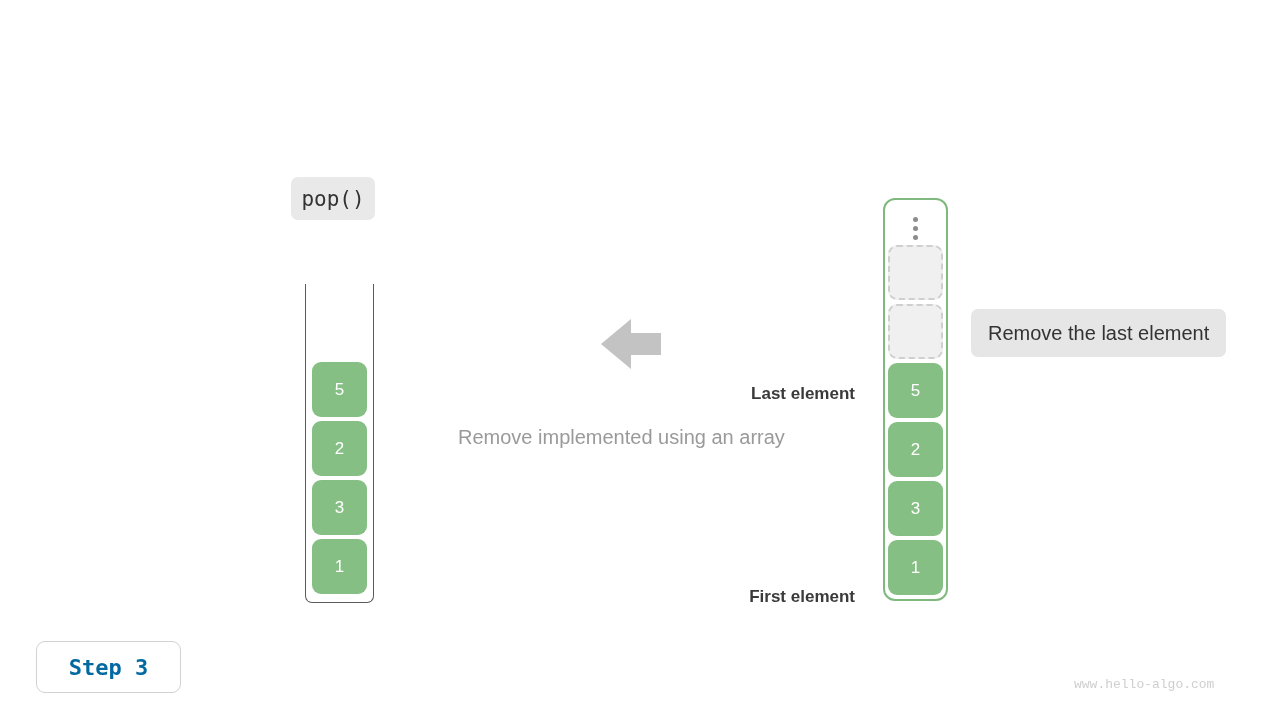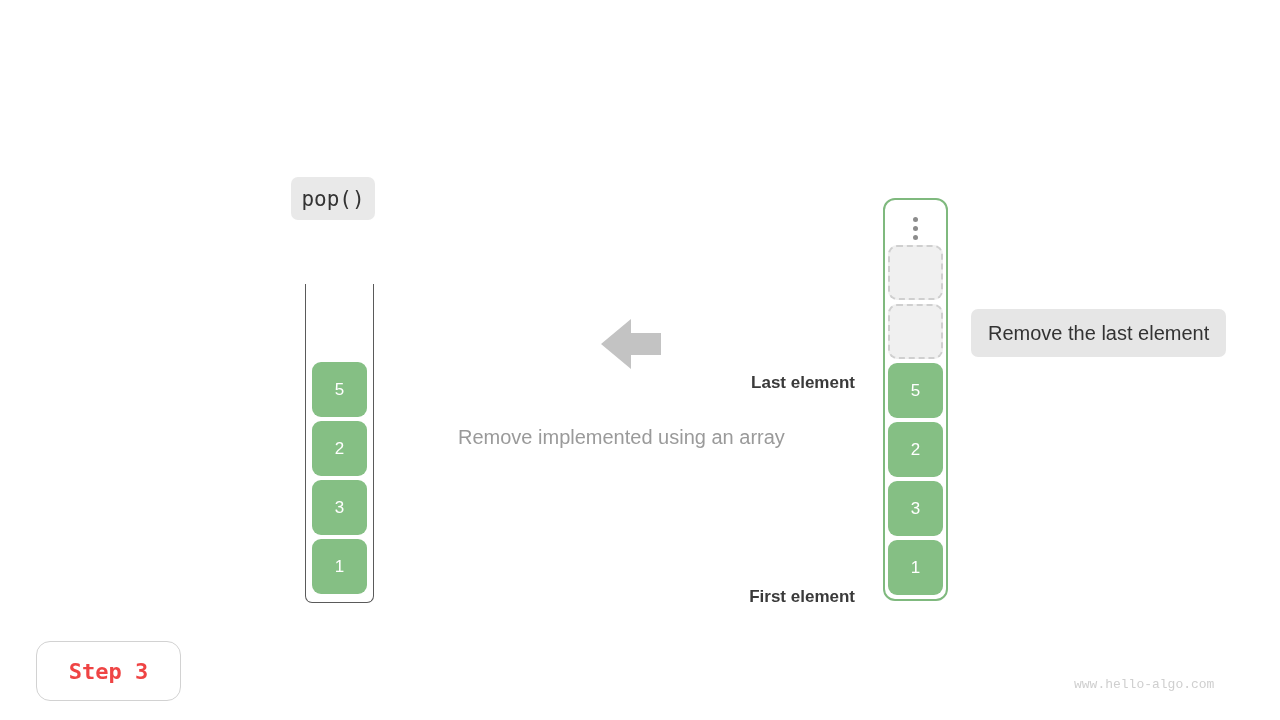--- a/index.html
+++ b/index.html
@@ -111,21 +111,21 @@
     color: #9a9a9a;
     white-space: nowrap;
   }
   .label-bold {
     font-size: 17px;
     font-weight: bold;
     color: #3a3a3a;
     white-space: nowrap;
     text-align: right;
   }
-  .label-last  { left: 660px; top: 373px; width: 195px; text-align: right; }
+  .label-last  { left: 660px; top: 384px; width: 195px; text-align: right; }
   .label-first { left: 660px; top: 555px; width: 195px; margin-top: 32px; }
 
   
   .right-stack {
     left: 883px;
     top: 198px;
     width: 65px;
     height: 403px;
     border: 2px solid #7fb97e;
     border-radius: 12px;
@@ -173,31 +173,31 @@
     font-size: 20px;
     color: #333333;
     white-space: nowrap;
   }
 
   
   .step-badge {
     left: 36px;
     top: 641px;
     width: 145px;
-    height: 60px;
+    height: 52px;
     background: #ffffff;
     border: 1px solid #d2d2d2;
-    border-radius: 14px;
+    border-radius: 9px;
     display: flex;
     align-items: center;
     justify-content: center;
     font-family: "DejaVu Sans Mono", "Liberation Mono", monospace;
     font-size: 22px;
     font-weight: bold;
-    color: #ef4444;
+    color: #0369a1;
     box-sizing: border-box;
   }
 
   
   .watermark {
     left: 1074px;
     top: 677px;
     font-family: Liberation Mono, monospace;
     font-size: 13px;
     color: #cfcfcf;

